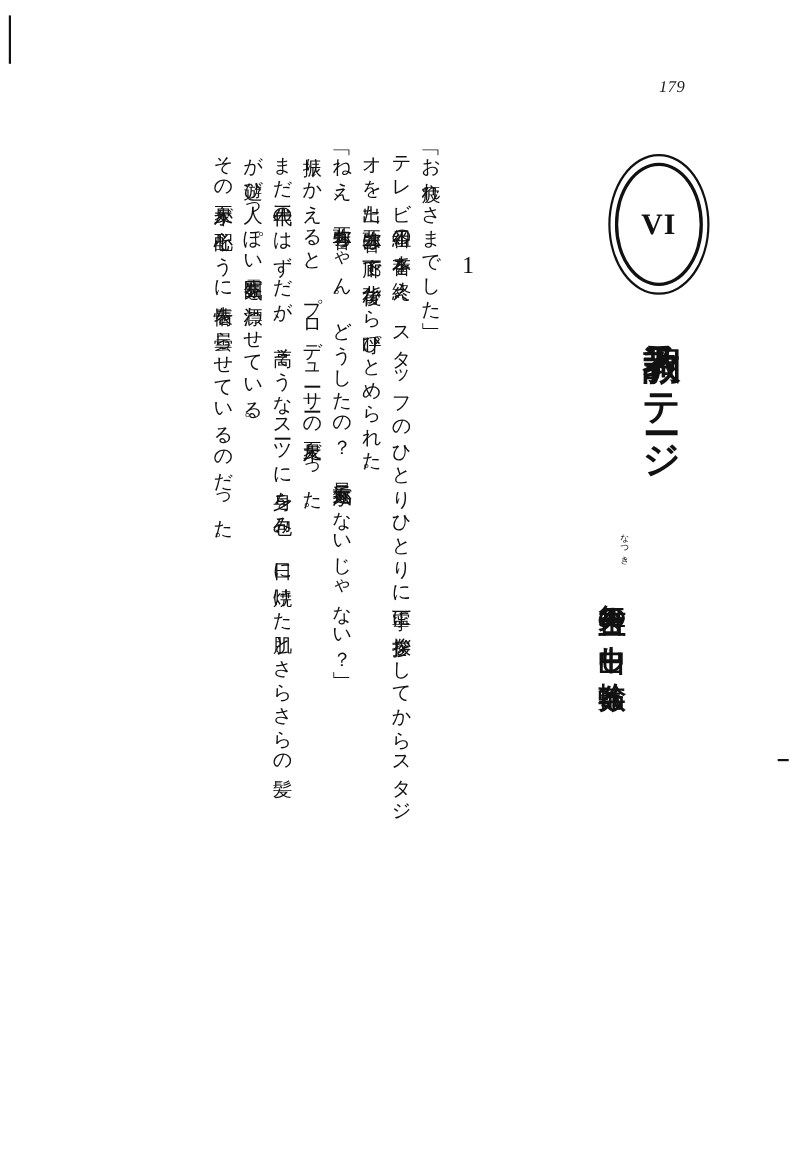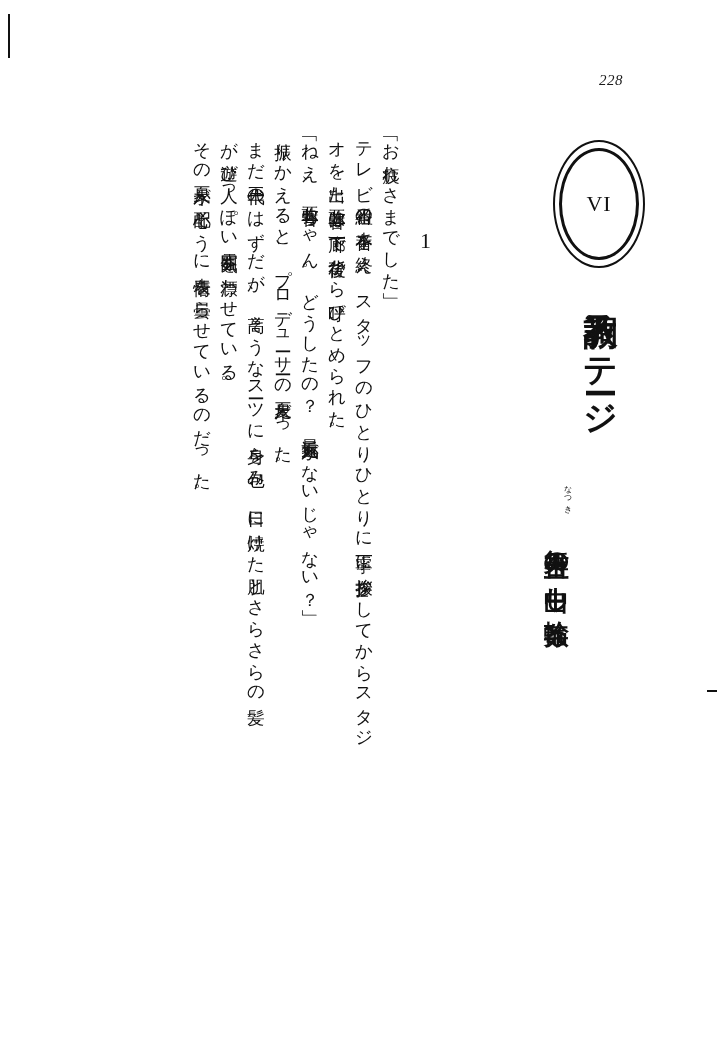--- a/index.html
+++ b/index.html
@@ -68,22 +68,22 @@
     left: 6px; top: 8px; right: 6px; bottom: 8px;
     border-width: 3px;
   }
   .medallion .numeral {
     position: absolute;
     left: 0; right: 0; top: 0; bottom: 0;
     display: flex;
     align-items: center;
     justify-content: center;
     font-family: "Liberation Serif", "DejaVu Serif", serif;
-    font-weight: normal;
-    font-size: 22px;
+    font-weight: bold;
+    font-size: 27px;
     letter-spacing: 1px;
   }
 
   
   .vtext {
     writing-mode: vertical-rl;
     text-orientation: upright;
     font-family: "DejaVu Sans", "Liberation Sans", sans-serif;
     line-height: 1.65;
     white-space: pre;
@@ -159,21 +159,21 @@
   }
 </style>
 </head>
 <body>
 
 <div class="page">
 
   <div class="corner-mark"></div>
   <div class="edge-mark"></div>
 
-  <div class="page-number">228</div>
+  <div class="page-number">179</div>
 
   <div class="medallion">
     <div class="ring-outer"></div>
     <div class="ring-inner"></div>
     <div class="numeral">VI</div>
   </div>
 
   <div class="vtext chapter-title">調教ステージ</div>
   <div class="vtext chapter-subtitle">舞台上の中出し輪姦</div>
 

